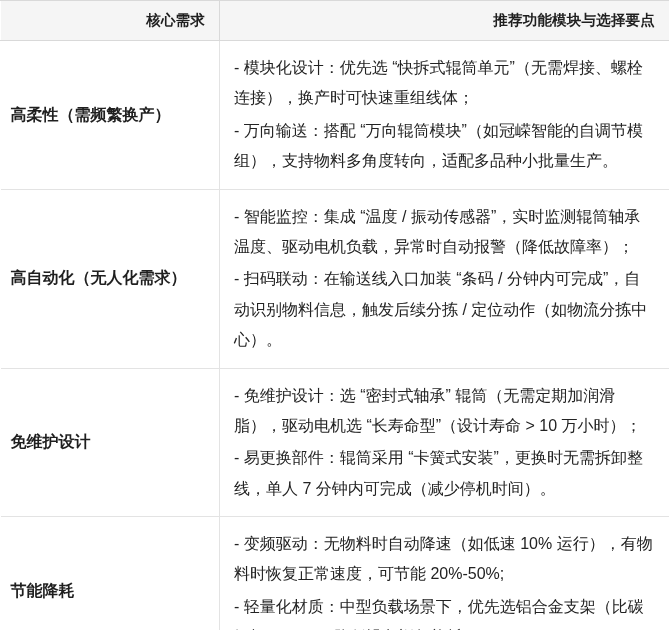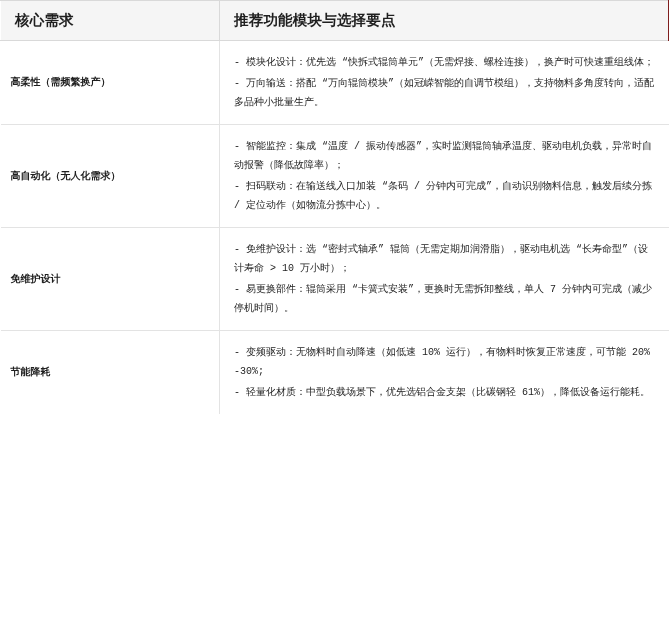--- a/index.html
+++ b/index.html
@@ -22,39 +22,38 @@
   table.req-table col.col-left { width: 219px; }
   table.req-table col.col-right { width: 450px; }
 
   thead th {
     background: #f5f5f5;
     border-top: 1px solid #d9d9d9;
     border-bottom: 1px solid #d9d9d9;
     border-right: 1px solid #d9d9d9;
     font-size: 14.5px;
     font-weight: bold;
-    text-align: left;
+    text-align: right;
     padding: 10px 14px;
     color: #1f1f1f;
     letter-spacing: 0.2px;
   }
   thead th:first-child {
     border-left: 1px solid #ffffff;
   }
   thead th:last-child {
-    border-right: 3px solid #7f1d1d;
+    border-right: 1px solid #7f1d1d;
   }
 
   tbody td {
     border-bottom: 1px solid #e3e3e3;
     vertical-align: middle;
-    font-size: 10px;
+    font-size: 16px;
     line-height: 1.9;
     padding: 12px 14px;
-    font-family: Liberation Mono, monospace;
   }
   tbody tr:last-child td {
     border-bottom: 1px solid #ffffff;
   }
   tbody td.cell-key {
     font-weight: bold;
     border-right: 1px solid #e3e3e3;
     color: #1f1f1f;
     padding-left: 10px;
     padding-right: 10px;
@@ -103,18 +102,18 @@
     <tr>
       <td class="cell-key">免维护设计</td>
       <td class="cell-val">
         <p class="val-line">- 免维护设计：选 “密封式轴承” 辊筒（无需定期加润滑脂），驱动电机选 “长寿命型”（设计寿命 &gt; 10 万小时）；</p>
         <p class="val-line">- 易更换部件：辊筒采用 “卡簧式安装”，更换时无需拆卸整线，单人 7 分钟内可完成（减少停机时间）。</p>
       </td>
     </tr>
     <tr>
       <td class="cell-key">节能降耗</td>
       <td class="cell-val">
-        <p class="val-line">- 变频驱动：无物料时自动降速（如低速 10% 运行），有物料时恢复正常速度，可节能 20%-30%;</p>
+        <p class="val-line">- 变频驱动：无物料时自动降速（如低速 10% 运行），有物料时恢复正常速度，可节能 20%-50%;</p>
         <p class="val-line">- 轻量化材质：中型负载场景下，优先选铝合金支架（比碳钢轻 61%），降低设备运行能耗。</p>
       </td>
     </tr>
   </tbody>
 </table>
 
 </body></html>

